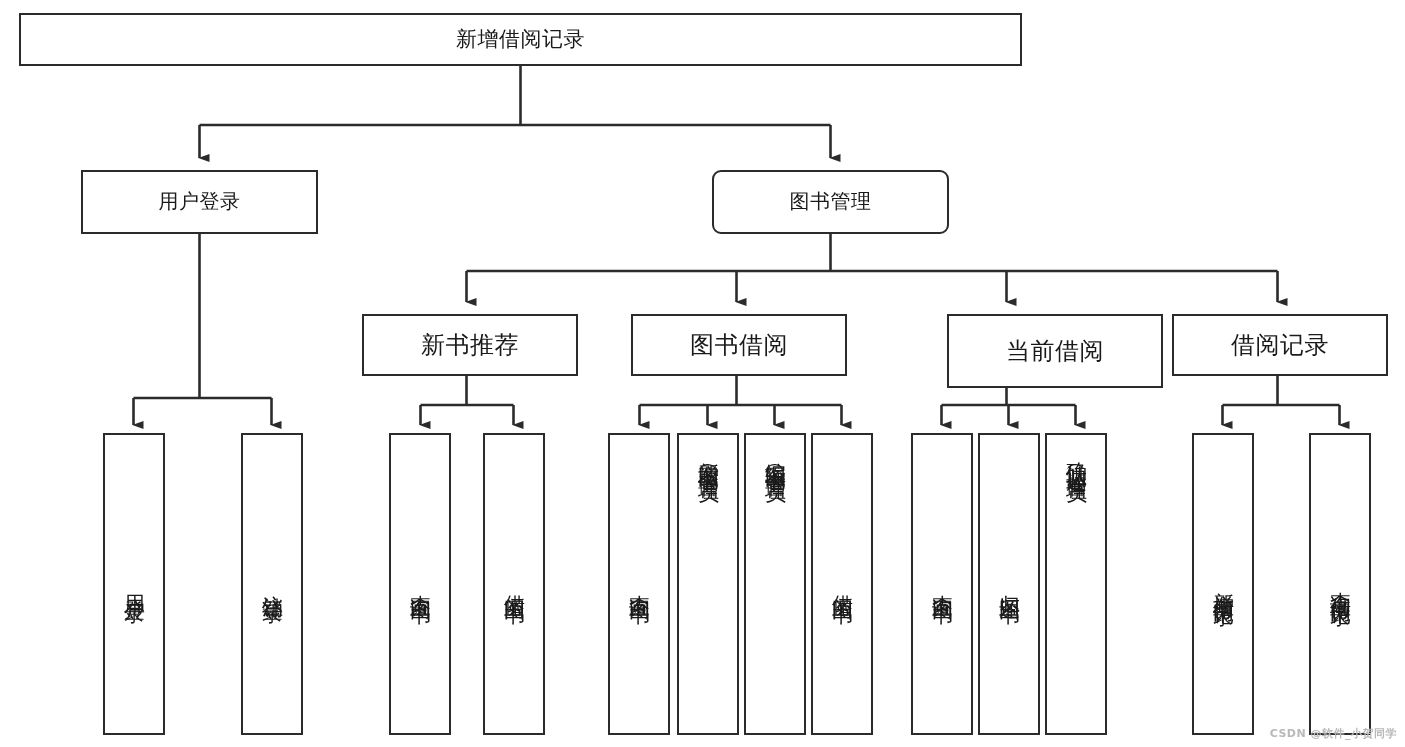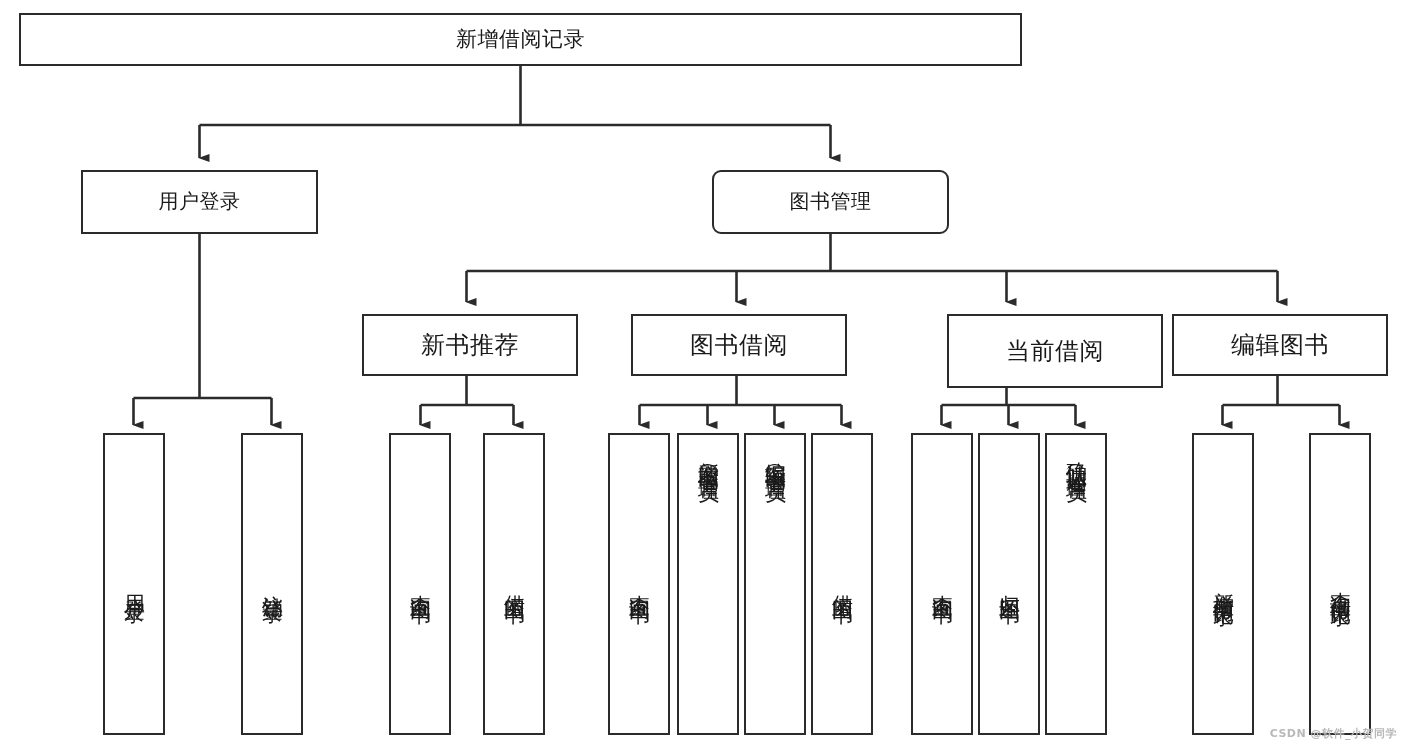--- a/index.html
+++ b/index.html
@@ -158,21 +158,21 @@
 
   <div class="node node-l3" style="left:631px; top:314px; width:216px; height:62px;">
     <span class="node-label">图书借阅</span>
   </div>
 
   <div class="node node-l3" style="left:901px; top:314px; width:216px; height:74px;margin-left:46px;">
     <span class="node-label">当前借阅</span>
   </div>
 
   <div class="node node-l3" style="left:1172px; top:314px; width:216px; height:62px;">
-    <span class="node-label">编辑图书</span>
+    <span class="node-label">借阅记录</span>
   </div>
 
   <div class="node node-leaf" style="left:103px; top:433px; width:62px; height:302px;">
     <span class="node-label">用户登录</span>
   </div>
 
   <div class="node node-leaf" style="left:241px; top:433px; width:62px; height:302px;">
     <span class="node-label">注销登录</span>
   </div>
 

